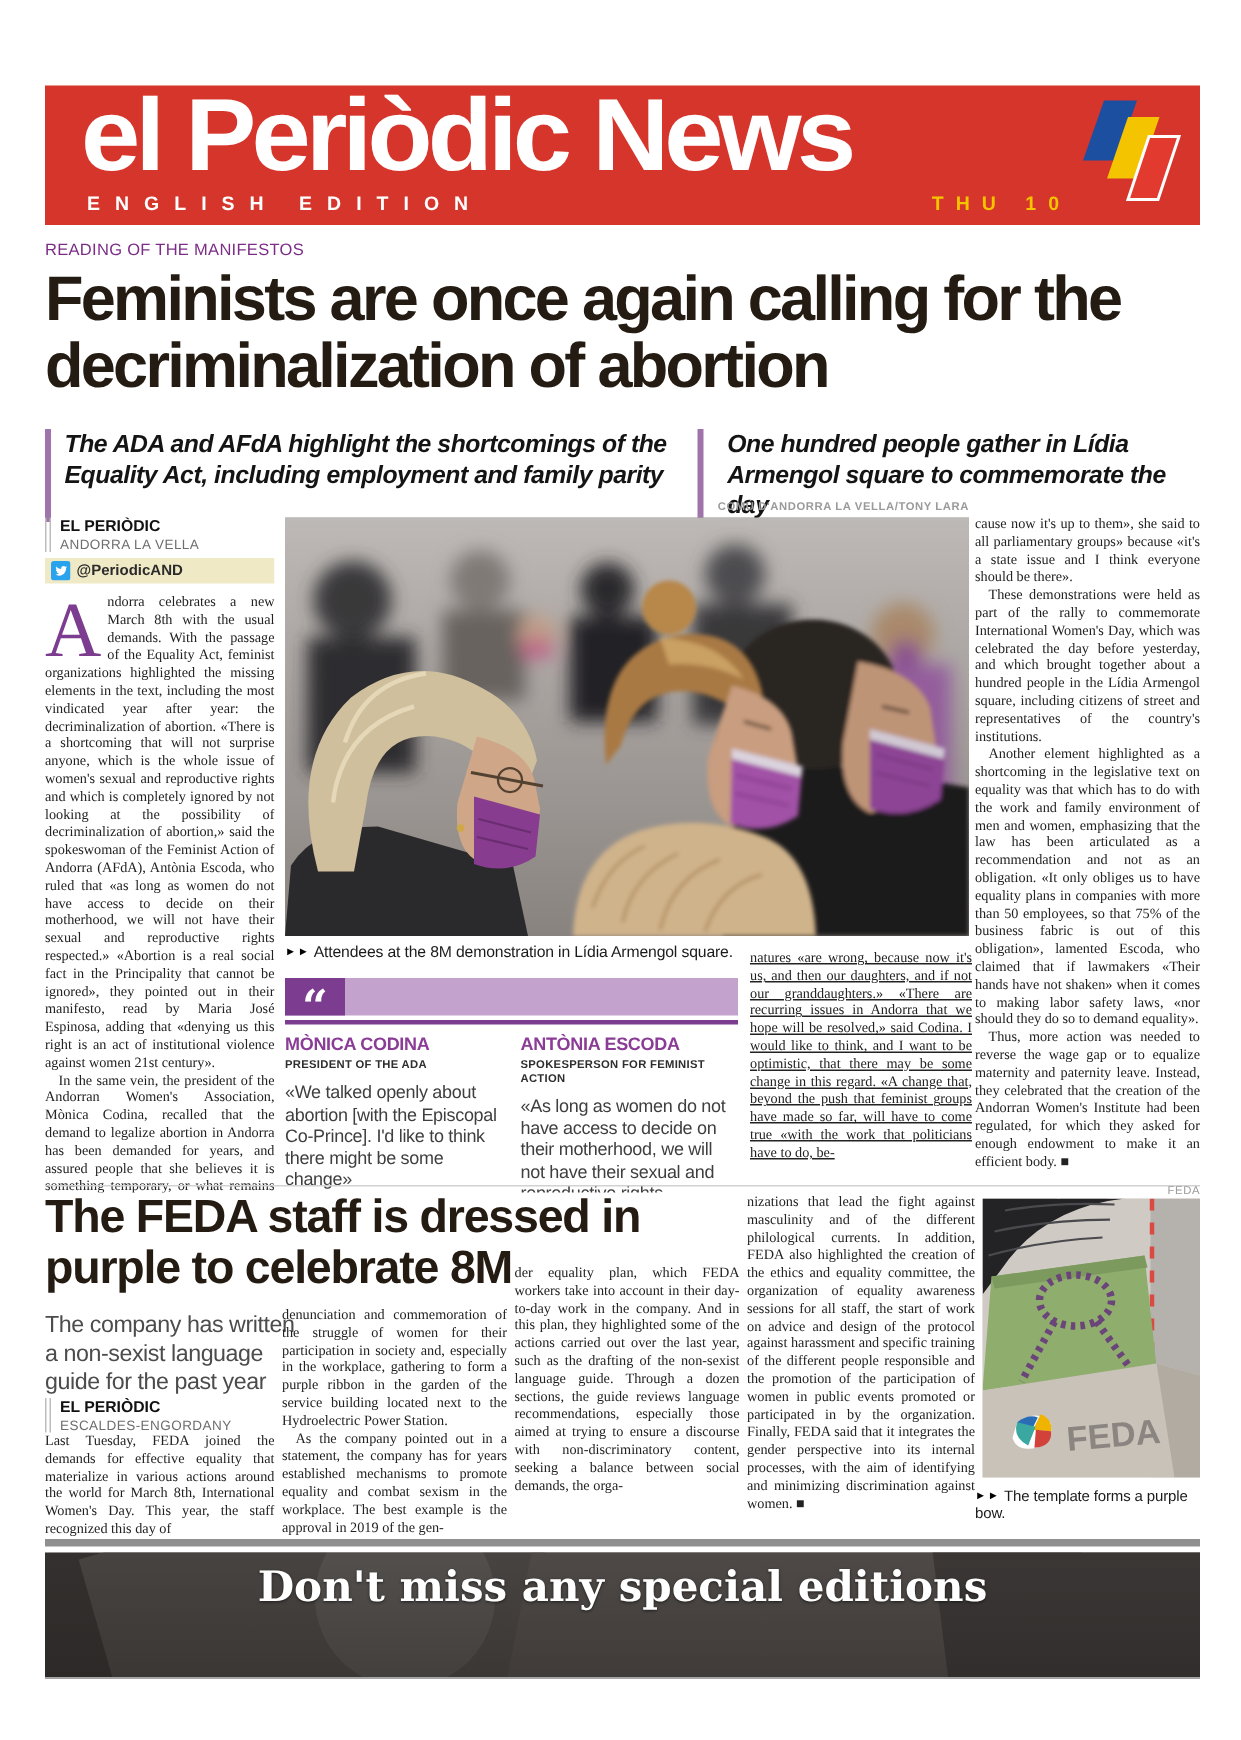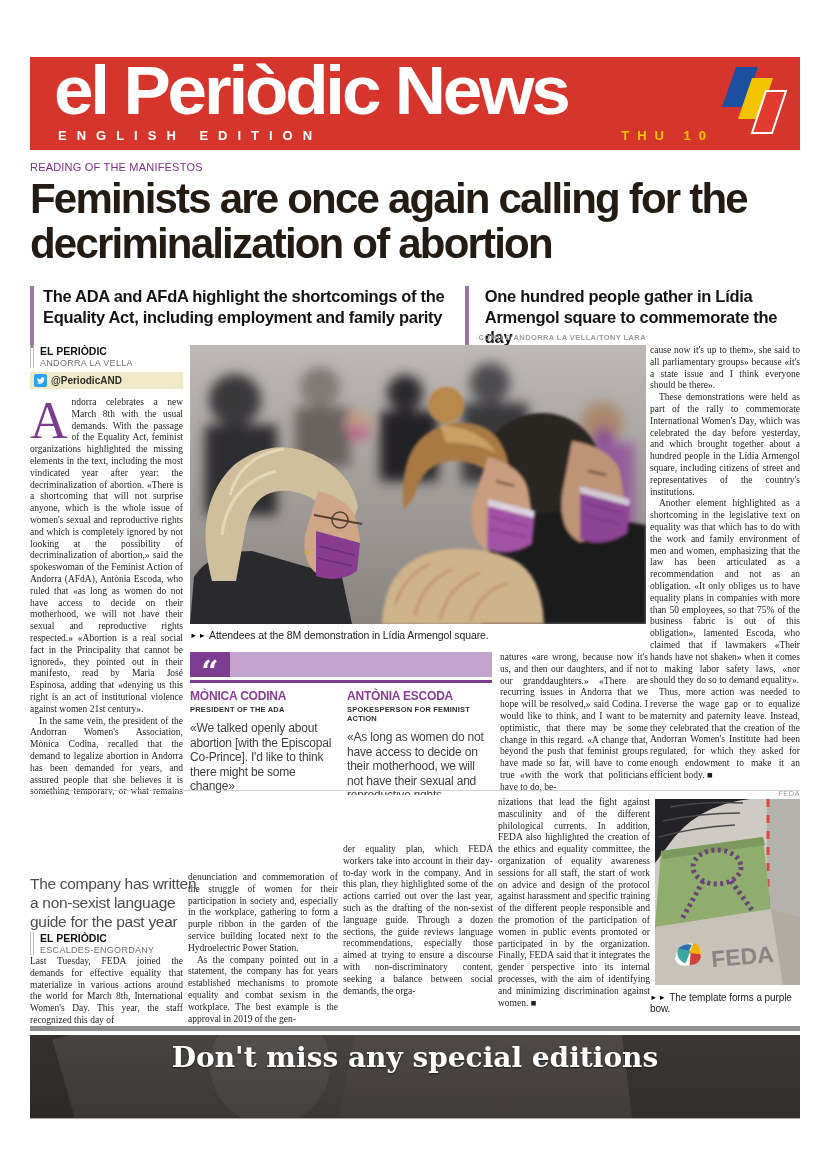--- a/index.html
+++ b/index.html
@@ -11,21 +11,21 @@
         font-size:67px;letter-spacing:-3px;line-height:78px;white-space:nowrap;
         transform:scale(1.06,1.02);transform-origin:left top;}
   .mast-bottom{position:absolute;left:28px;right:14px;bottom:7px;display:flex;justify-content:space-between;align-items:center;}
   .mast-edition{color:#fff;font-weight:bold;font-size:13px;letter-spacing:10px;}
   .mast-date{color:#f5c400;font-weight:bold;font-size:13px;letter-spacing:8px;margin-right:72px;}
   .mast-logo{position:absolute;right:6px;top:6px;}
   
   .kicker{position:absolute;left:30px;top:161px;font-size:11px;font-weight:normal;color:#7c2c86;letter-spacing:.2px;}
   .headline{position:absolute;left:30px;top:176px;width:772px;font-size:42px;line-height:45px;
         font-weight:bold;letter-spacing:-1.8px;color:#241b12;}
-  .decks{position:absolute;left:30px;top:286px;width:772px;display:flex;gap:20px;}
+  .decks{position:absolute;left:30px;top:286px;width:772px;display:flex;gap:20px;font-style:italic;}
   .deck{border-left:4px solid #9f74ab;padding-left:9px;font-size:16.5px;line-height:20.5px;
         font-weight:bold;letter-spacing:-.3px;color:#141414;}
   .deck1{width:418px;} .deck2{width:330px;padding-left:16px;}
   
   .story{position:absolute;left:30px;top:345px;width:770px;height:450px;}
   .serif{font-family:"Liberation Serif","DejaVu Serif",serif;font-size:9.5px;line-height:11.8px;
         text-align:justify;color:#222;}
   .serif p{margin:0;}
   .serif p + p{text-indent:9px;}
   .col1{position:absolute;left:0;top:0;width:153px;height:450px;overflow:hidden;}
@@ -45,21 +45,21 @@
   .quotebox{position:absolute;left:160px;top:307px;width:302px;height:143px;overflow:hidden;}
   .qb-bar{height:25px;background:#c4a2ce;position:relative;}
   .qb-quote{position:absolute;left:0;top:0;width:40px;height:25px;background:#7c3c90;color:#fff;
         font-family:"DejaVu Serif",serif;font-weight:bold;font-size:30px;line-height:40px;text-align:center;}
   .qb-rule{height:3px;background:#7c3c90;margin-top:3px;}
   .qb-cols{display:flex;gap:12px;margin-top:6px;}
   .qb-col{width:145px;}
   .qb-name{font-size:12px;font-weight:bold;color:#8a3c96;letter-spacing:-.2px;}
   .qb-role{font-size:7.5px;font-weight:bold;color:#2e2e2e;letter-spacing:.2px;margin-top:2px;}
   .qb-text{font-size:12px;line-height:14.6px;color:#3f3f3f;margin-top:7px;letter-spacing:-.2px;}
-  .col2{position:absolute;left:470px;top:307px;width:148px;height:143px;overflow:hidden;}
+  .col2{position:absolute;left:470px;top:289px;width:148px;height:143px;overflow:hidden;text-decoration:underline;}
   .col3{position:absolute;left:620px;top:0;width:150px;height:450px;overflow:hidden;}
   .rule1{position:absolute;left:30px;top:790px;width:770px;height:1px;background:#d2d2d2;}
   
   .feda{position:absolute;left:30px;top:792px;width:770px;height:248px;}
   .feda-headline{position:absolute;left:0;top:2px;width:450px;font-size:31px;line-height:34px;
         font-weight:bold;letter-spacing:-.8px;color:#241b12;}
   .feda-standfirst{position:absolute;left:0;top:82px;width:172px;font-size:15.5px;line-height:19px;
         color:#4c4c4c;letter-spacing:-.3px;}
   .feda-byline{position:absolute;left:0;top:140px;width:160px;}
   .feda-col1{position:absolute;left:0;top:164px;width:153px;height:84px;overflow:hidden;}
@@ -234,20 +234,21 @@
       <p>cause now it's up to them», she said to all parliamentary groups» because «it's a state issue and I think everyone should be there».</p>
       <p>These demonstrations were held as part of the rally to commemorate International Women's Day, which was celebrated the day before yesterday, and which brought together about a hundred people in the Lídia Armengol square, including citizens of street and representatives of the country's institutions.</p>
       <p>Another element highlighted as a shortcoming in the legislative text on equality was that which has to do with the work and family environment of men and women, emphasizing that the law has been articulated as a recommendation and not as an obligation. «It only obliges us to have equality plans in companies with more than 50 employees, so that 75% of the business fabric is out of this obligation», lamented Escoda, who claimed that if lawmakers «Their hands have not shaken» when it comes to making labor safety laws, «nor should they do so to demand equality».</p>
       <p>Thus, more action was needed to reverse the wage gap or to equalize maternity and paternity leave. Instead, they celebrated that the creation of the Andorran Women's Institute had been regulated, for which they asked for enough endowment to make it an efficient body. ■</p>
     </div>
   </div>
 
   <div class="rule1"></div>
 
   <div class="feda">
+    <h2 class="feda-headline" style="margin:0;">The FEDA staff is dressed in purple to celebrate 8M</h2>
     <div class="feda-standfirst">The company has written a non-sexist language guide for the past year</div>
     <div class="feda-byline byline">
       <div class="src">EL PERIÒDIC</div>
       <div class="loc">ESCALDES-ENGORDANY</div>
     </div>
     <div class="feda-col1 serif">
       <p>Last Tuesday, FEDA joined the demands for effective equality that materialize in various actions around the world for March 8th, International Women's Day. This year, the staff recognized this day of</p>
     </div>
     <div class="feda-col2 serif">
       <p>denunciation and commemoration of the struggle of women for their participation in society and, especially in the workplace, gathering to form a purple ribbon in the garden of the service building located next to the Hydroelectric Power Station.</p>

